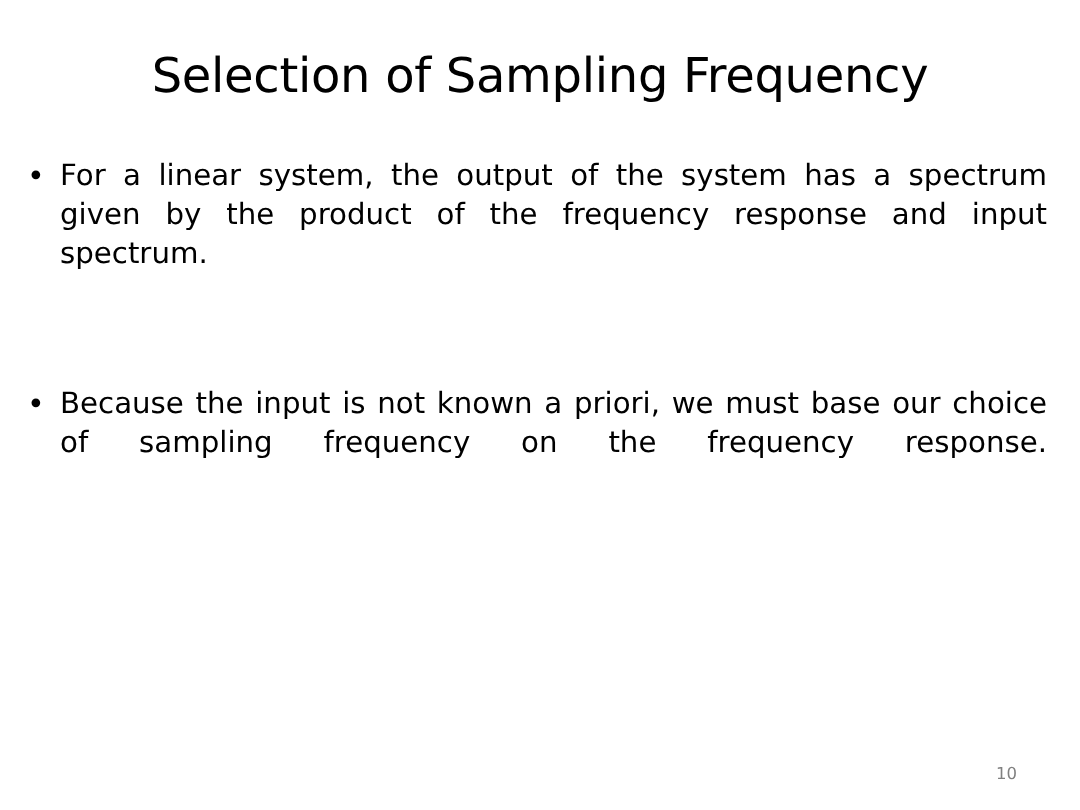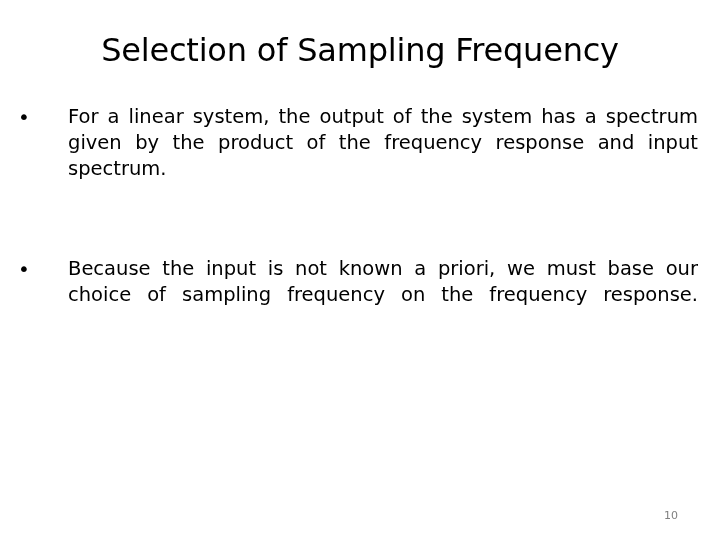--- a/index.html
+++ b/index.html
@@ -66,21 +66,20 @@
 
   .bullet-text {
     flex: 1 1 auto;
     font-family: "DejaVu Sans", sans-serif;
     font-size: 19.5px;
     line-height: 26px;
     color: #000000;
     text-align: justify;
     text-justify: inter-word;
     hyphens: none;
-    margin-left: 28px;
   }
 
   
   .bullet-text::after {
     content: "";
     display: inline-block;
     width: 100%;
   }
 
   .page-number {

